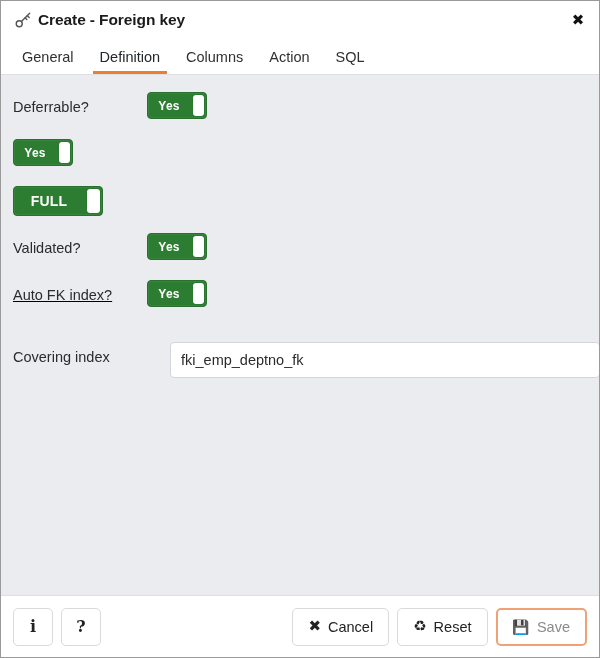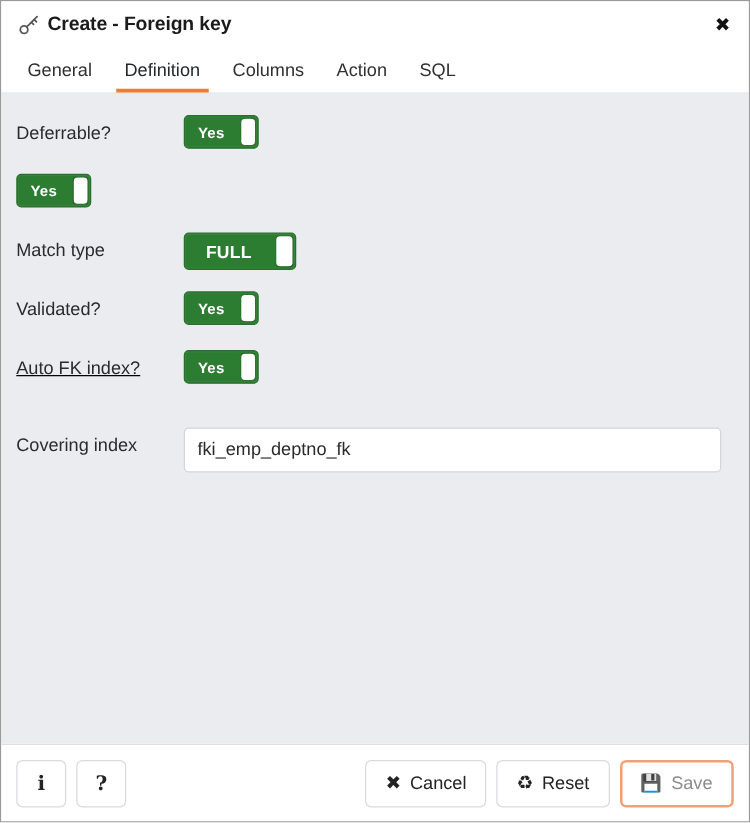--- a/index.html
+++ b/index.html
@@ -196,20 +196,21 @@
     height: 36px;
     box-sizing: border-box;
     border: 1px solid #d3d5db;
     border-radius: 4px;
     background: #ffffff;
     font-size: 14.5px;
     color: #2b2b2b;
     padding: 0 10px;
     font-family: "Liberation Sans", sans-serif;
     outline: none;
+    margin-left: 23px;
   }
 
   
   #footer {
     flex: 0 0 62px;
     height: 62px;
     background: #ffffff;
     border-top: 1px solid #dedfe3;
     display: flex;
     align-items: center;
@@ -304,21 +305,20 @@
     <div class="form-row row-toggle">
       <div class="field-control">
         <div class="toggle size-sm">
           <span class="toggle-text">Yes</span>
           <span class="toggle-knob"></span>
         </div>
       </div>
     </div>
 
     <div class="form-row row-toggle">
-      <div class="field-label">Match type</div>
       <div class="field-control">
         <div class="toggle size-lg">
           <span class="toggle-text">FULL</span>
           <span class="toggle-knob"></span>
         </div>
       </div>
     </div>
 
     <div class="form-row row-toggle">
       <div class="field-label">Validated?</div>

